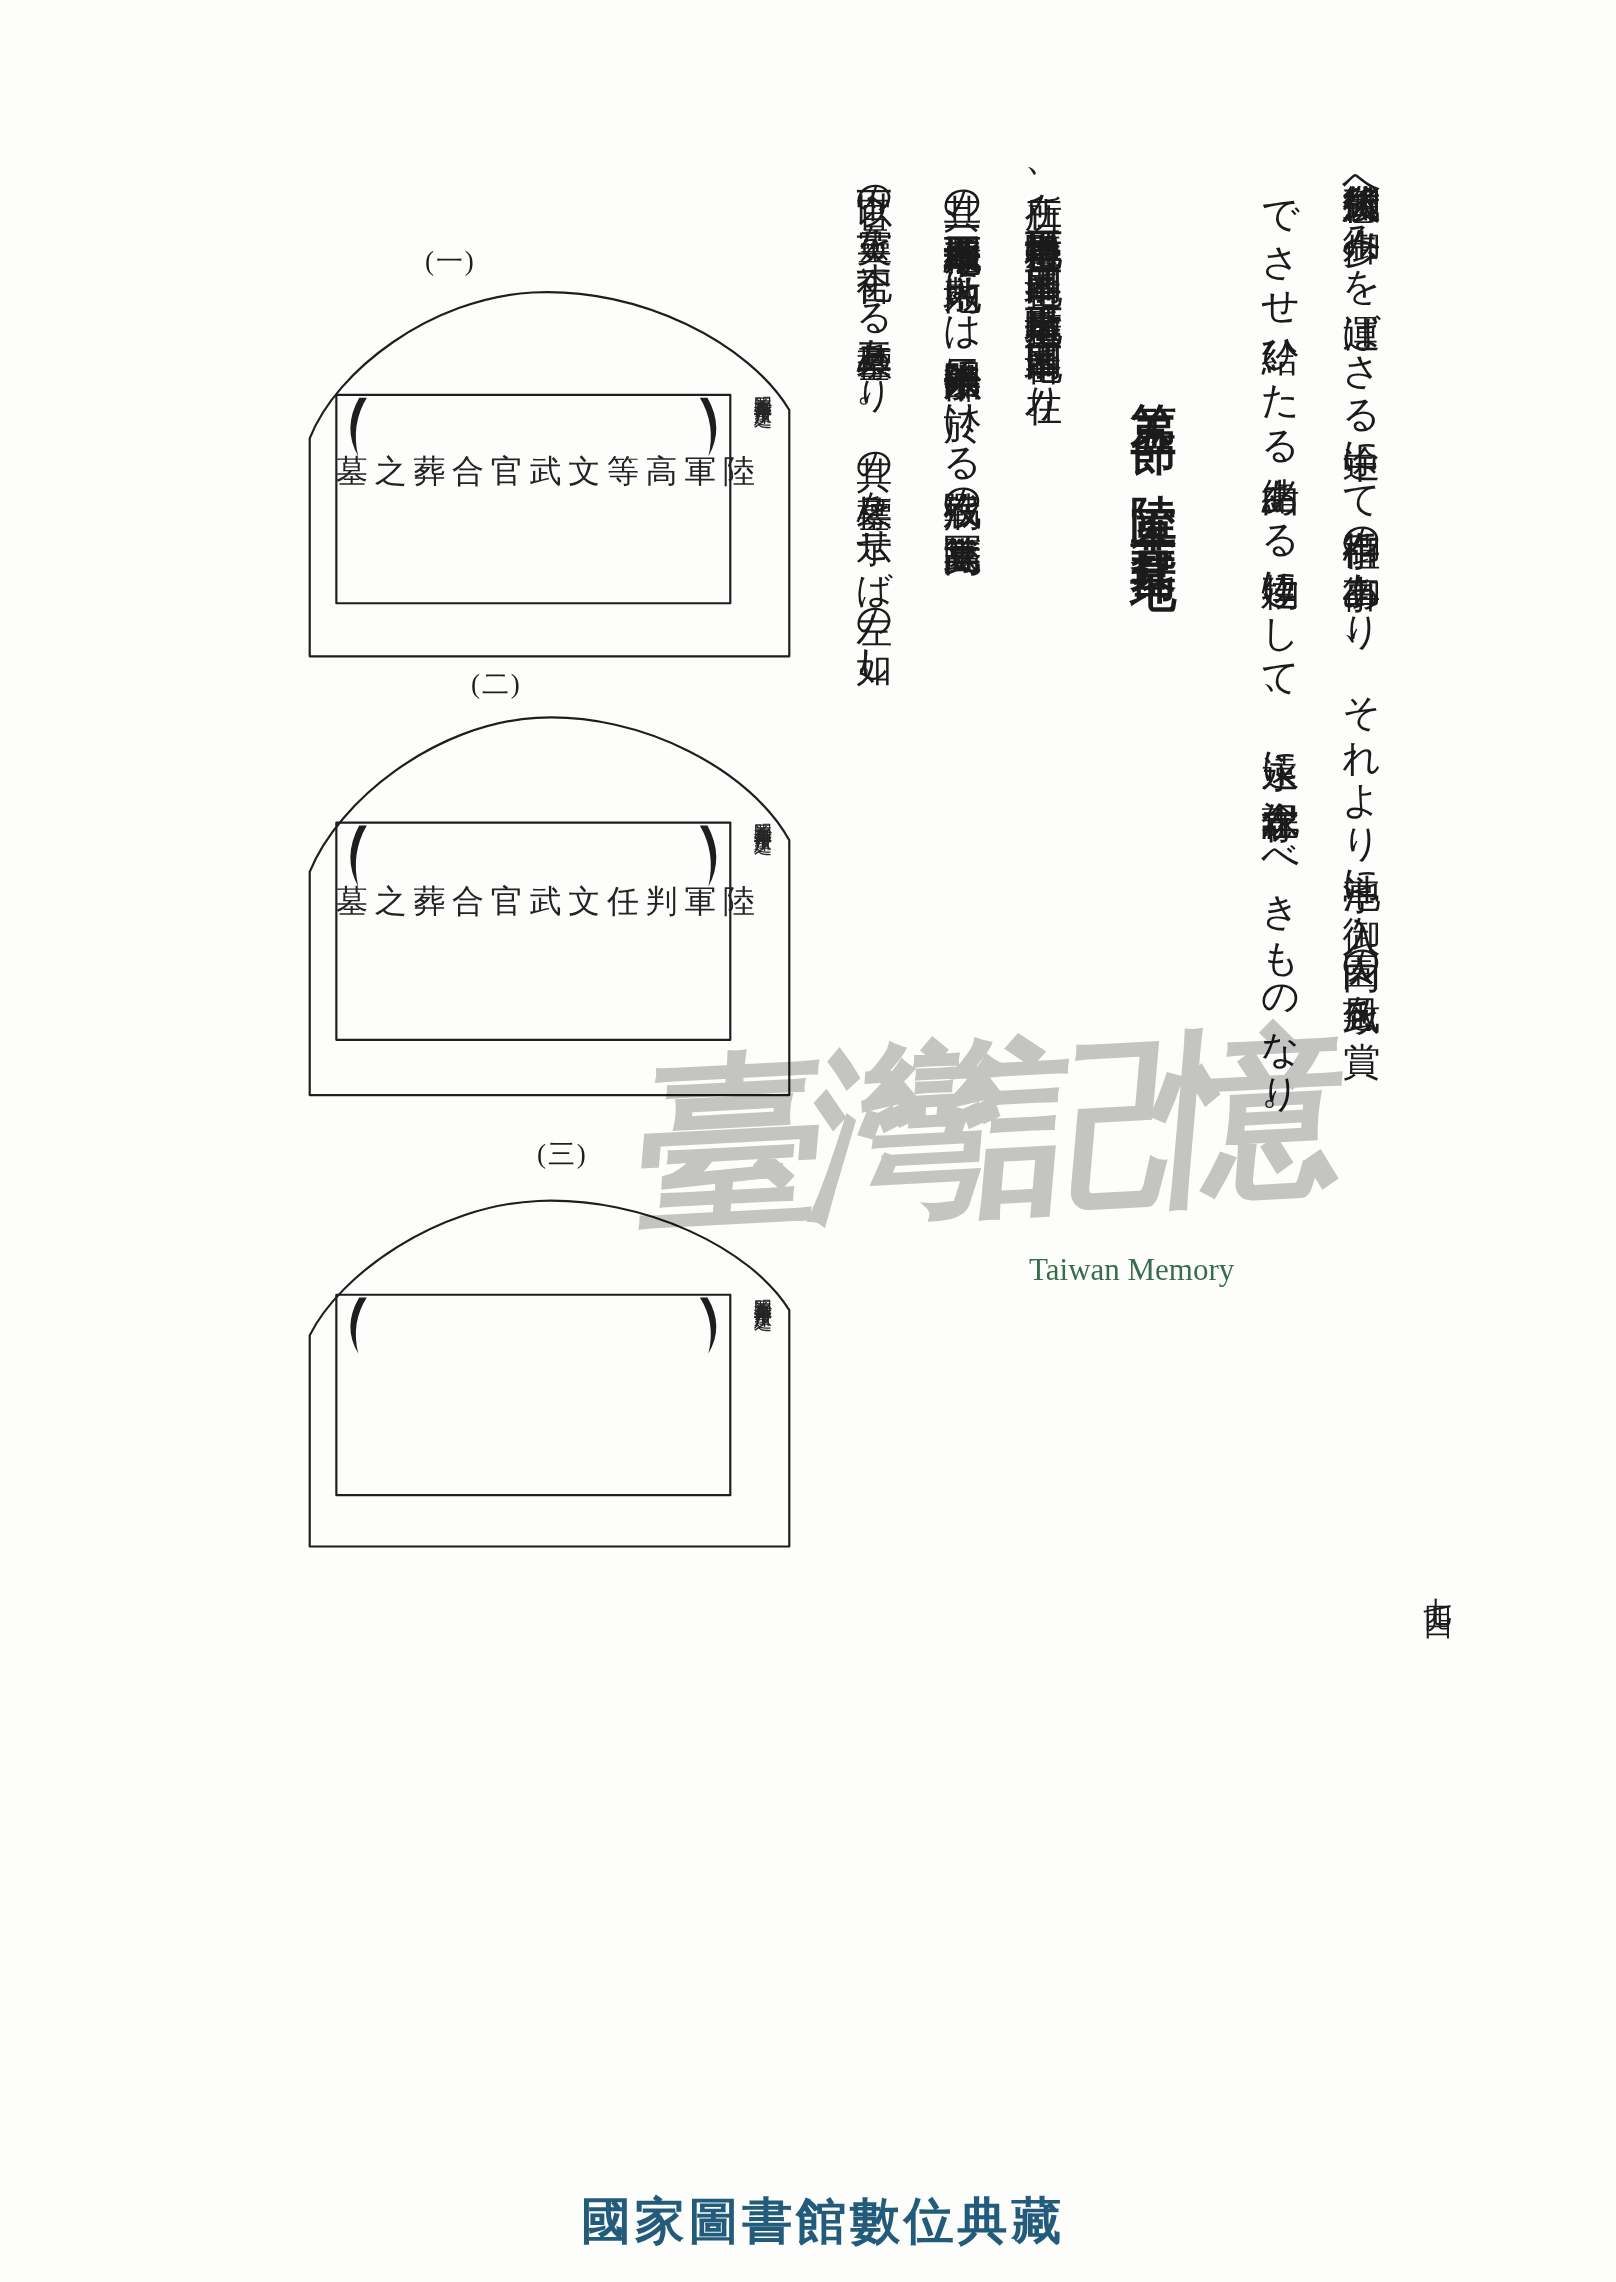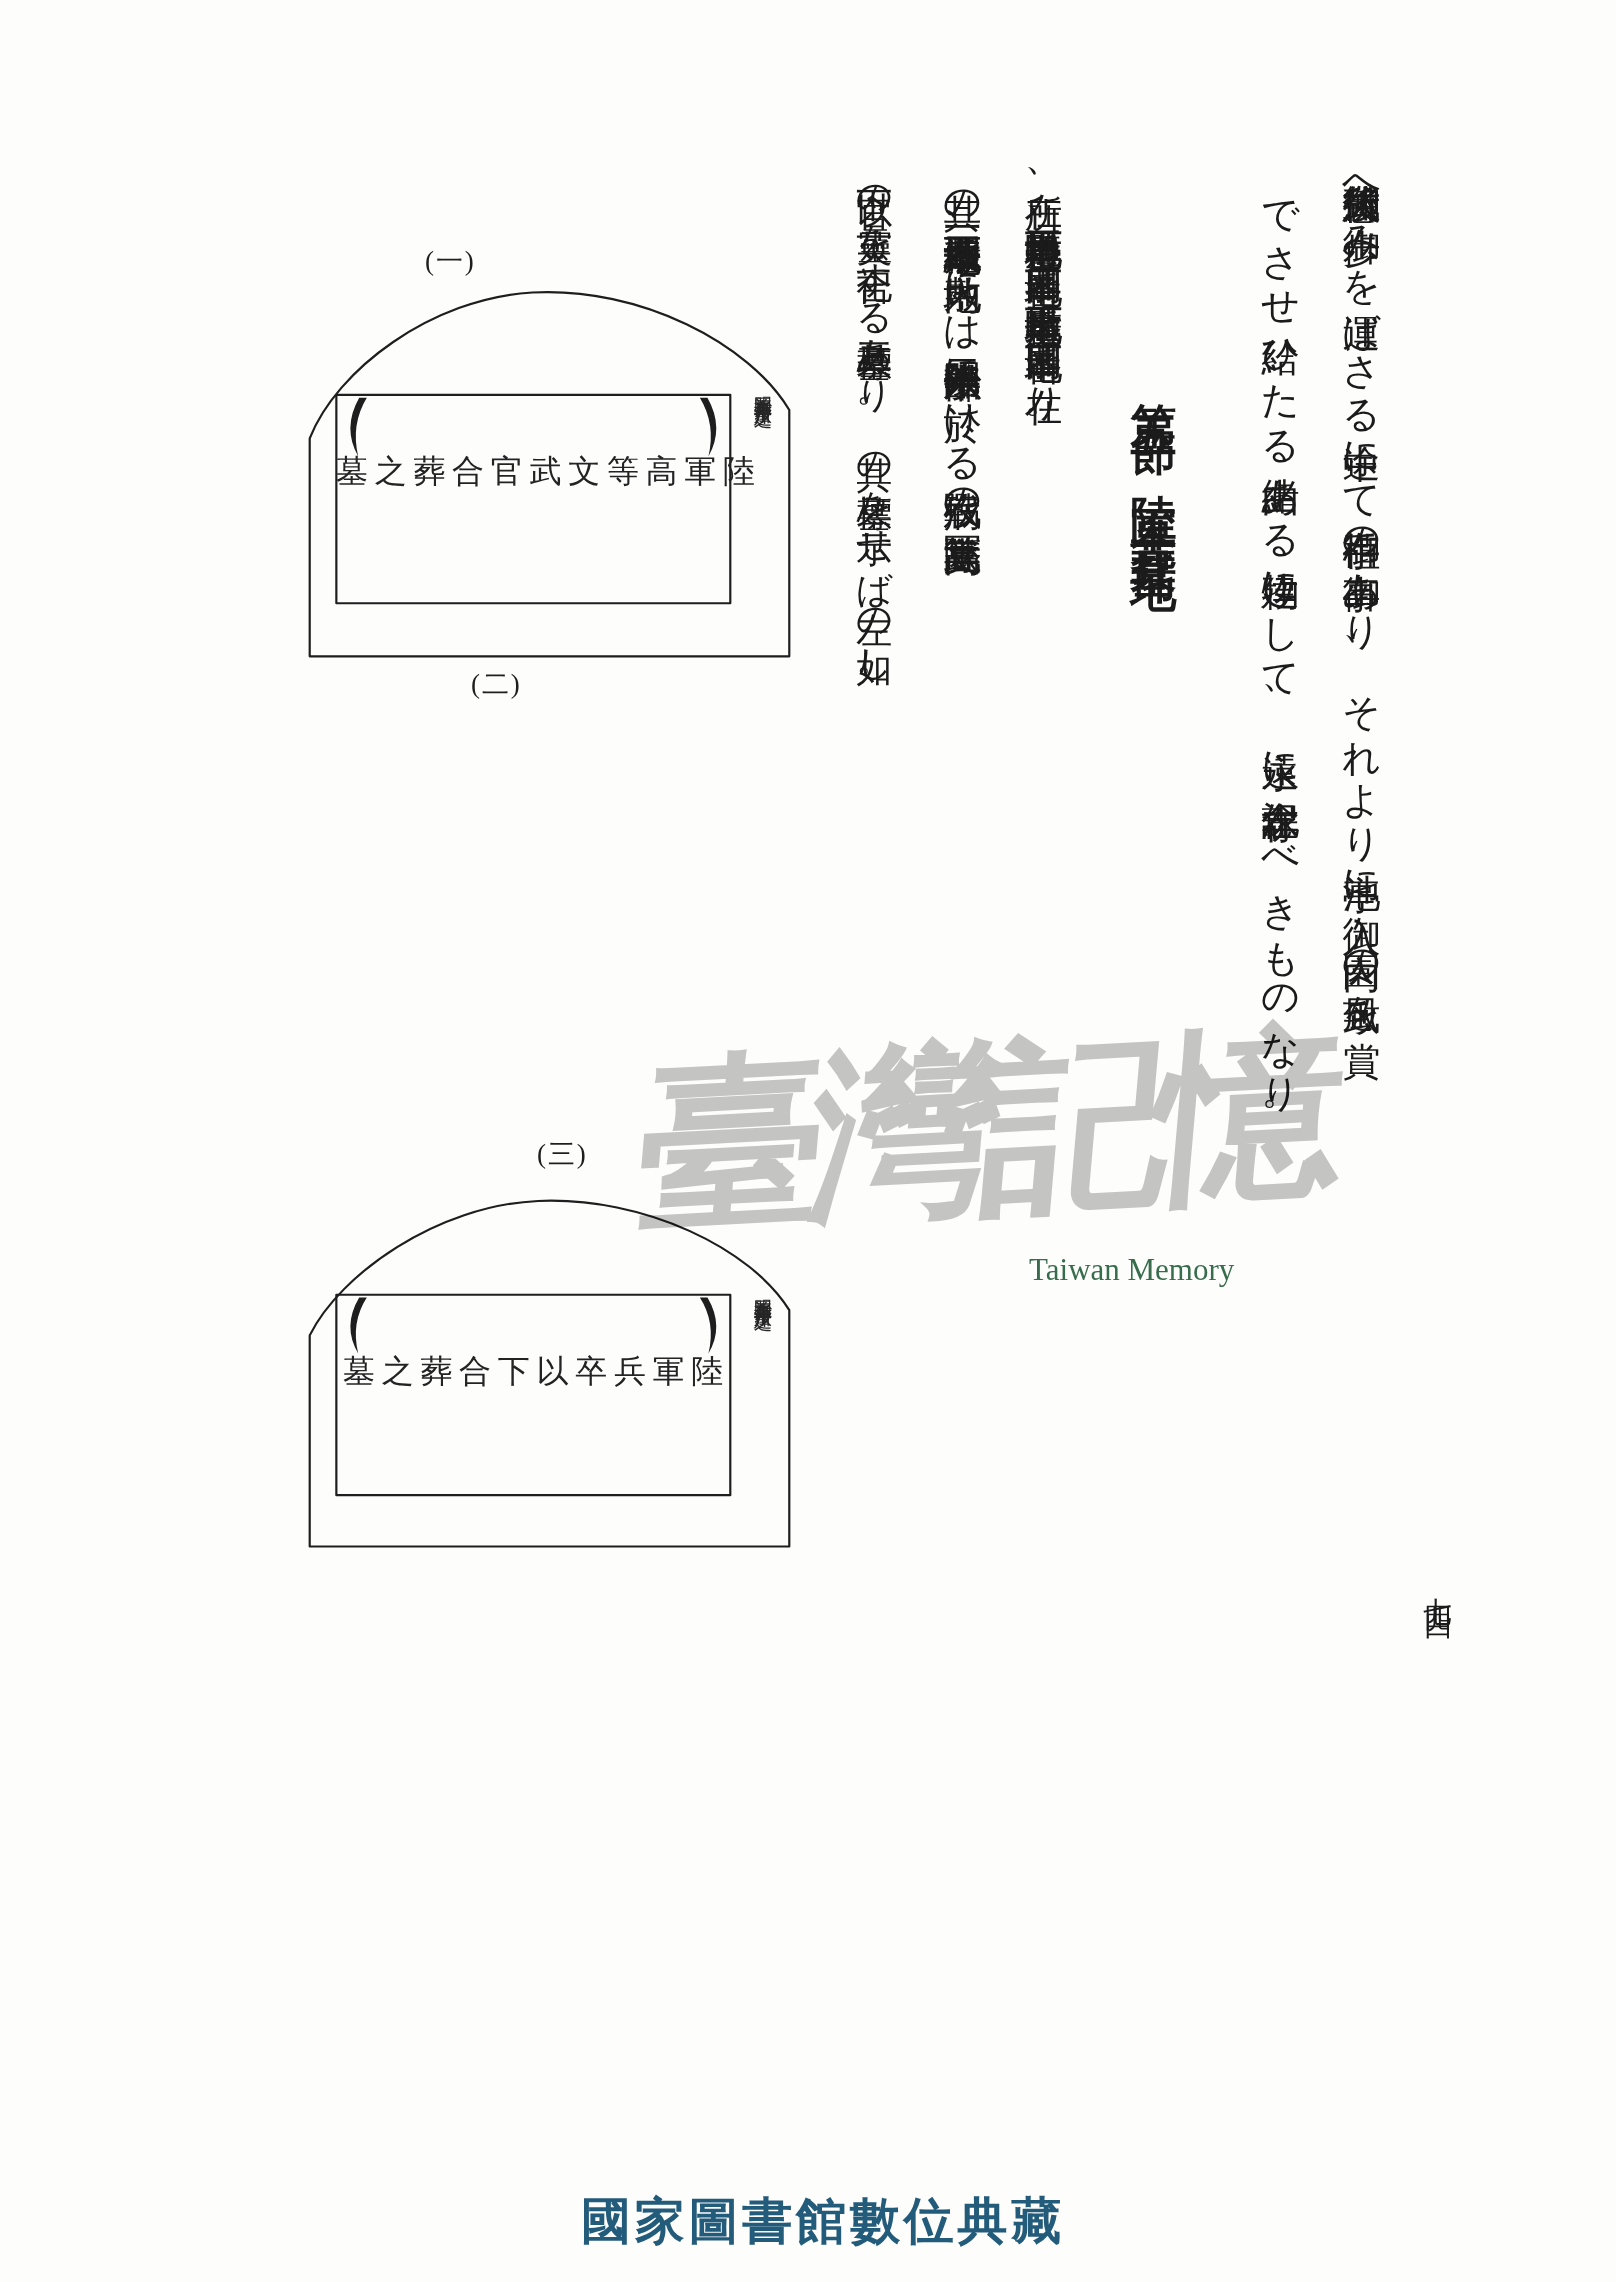--- a/index.html
+++ b/index.html
@@ -98,29 +98,38 @@
     <svg viewBox="0 0 516 400" preserveAspectRatio="none">
       <path class="ink" d="M6,164 C34,92 134,16 240,10 C354,4 468,64 510,134 L510,394 L6,394 Z"></path>
       <rect class="ink" x="34" y="118" width="414" height="220"></rect>
       <path class="inkfill" d="M58,121 q-18,32 -1,62 q-8,-34 9,-62 Z"></path>
       <path class="inkfill" d="M424,121 q18,32 1,62 q8,-34 -9,-62 Z"></path>
     </svg>
     <div class="inscription">墓之葬合官武文等高軍陸</div>
     <div class="marker-date">明治三十五年十月二十八日建之</div>
   </div>
 
+  <div class="marker" style="left:304px;top:706px;width:491px;height:395px;">
+    <svg viewBox="0 0 516 400" preserveAspectRatio="none">
+      <path class="ink" d="M6,168 C36,96 138,18 244,12 C356,6 470,66 510,136 L510,394 L6,394 Z"></path>
+      <rect class="ink" x="34" y="118" width="414" height="220"></rect>
+      <path class="inkfill" d="M58,121 q-18,32 -1,62 q-8,-34 9,-62 Z"></path>
+      <path class="inkfill" d="M424,121 q18,32 1,62 q8,-34 -9,-62 Z"></path>
+    </svg>
+    <div class="inscription">墓之葬合官武文任判軍陸</div>
+    <div class="marker-date">明治三十五年十月二十八日建之</div>
+  </div>
 
   <div class="marker" style="left:304px;top:1191px;width:491px;height:361px;">
     <svg viewBox="0 0 516 400" preserveAspectRatio="none">
       <path class="ink" d="M6,160 C38,92 140,16 246,11 C358,6 470,64 510,132 L510,394 L6,394 Z"></path>
       <rect class="ink" x="34" y="115" width="414" height="222"></rect>
       <path class="inkfill" d="M58,118 q-18,32 -1,62 q-8,-34 9,-62 Z"></path>
       <path class="inkfill" d="M424,118 q18,32 1,62 q8,-34 -9,-62 Z"></path>
     </svg>
-    <div class="inscription">墓之葬合下以卒兵軍陸</div>
     <div class="marker-date">明治三十五年十月二十八日建之</div>
   </div>
 
   <div class="wm-cjk">臺灣記憶</div>
   <div class="wm-latin">Taiwan Memory</div>
 
   <div class="wm-bottom">國家圖書館數位典藏</div>
 
 </div>
 

